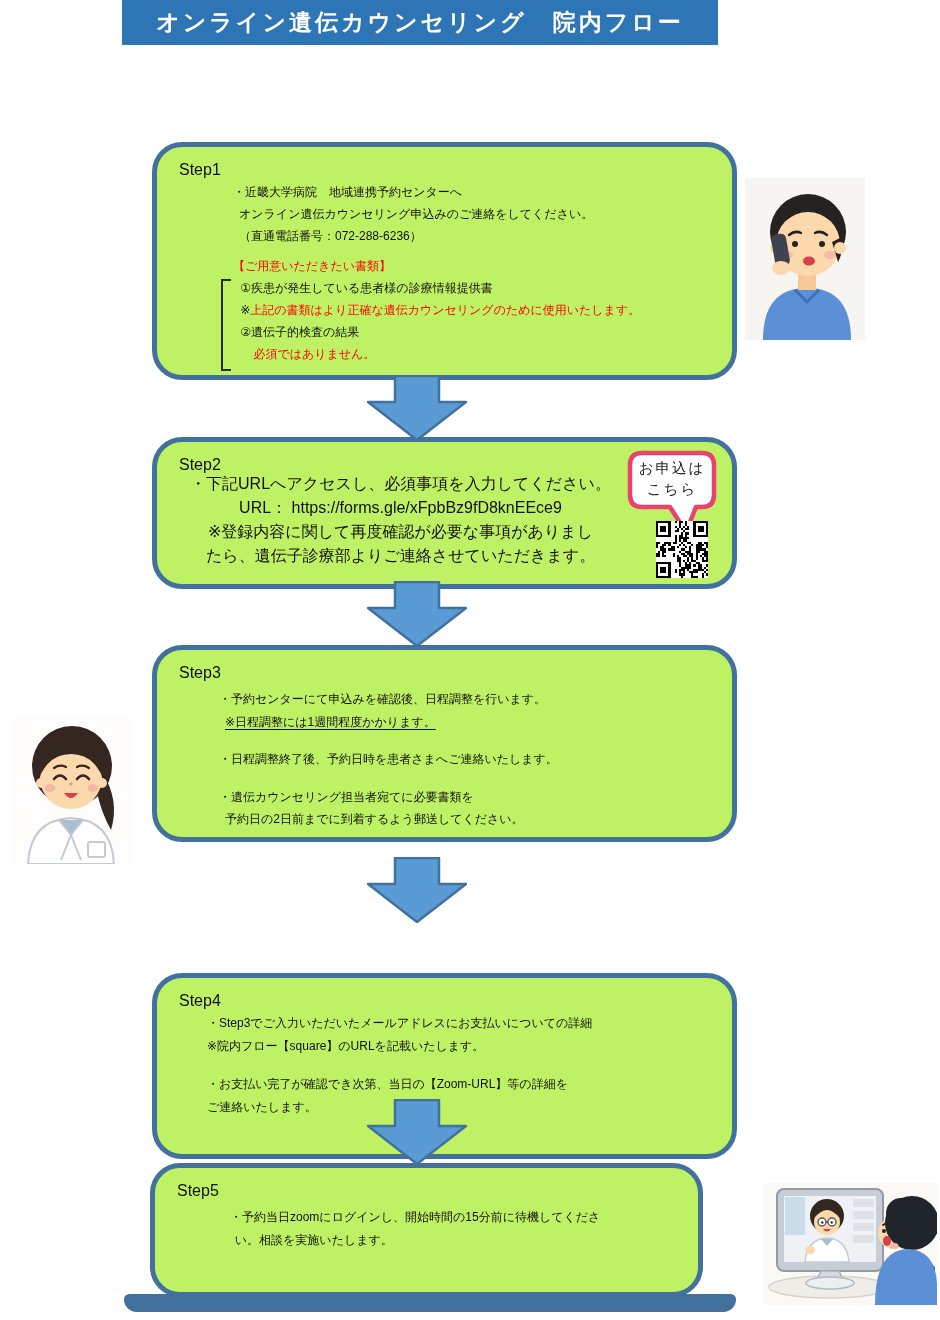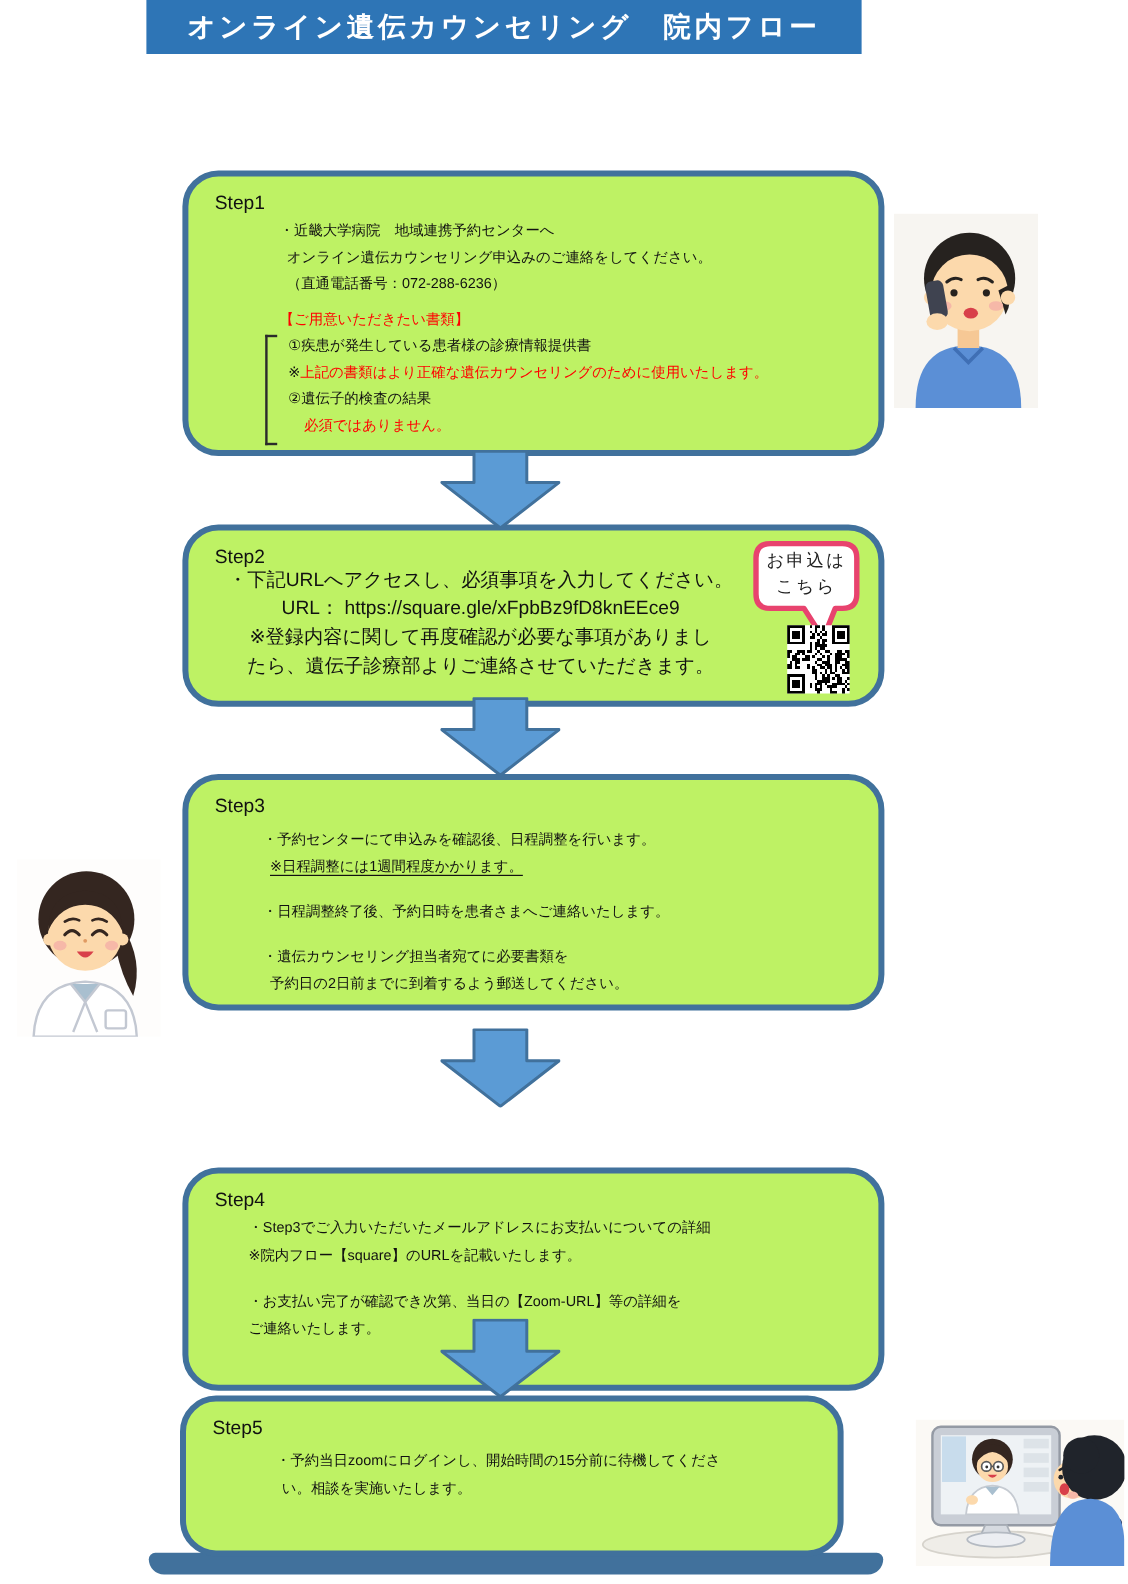--- a/index.html
+++ b/index.html
@@ -75,21 +75,21 @@
   <div class="down-arrow" id="arrow1">
     <svg viewBox="0 0 100 66" width="100" height="66">
       <polygon points="28,1 72,1 72,27 99,27 50,65 1,27 28,27" fill="#5B9BD5" stroke="#41719C" stroke-width="2.5" stroke-linejoin="round"></polygon>
     </svg>
   </div>
 
   <div class="step-box" id="box2">
     <div class="step-label">Step2</div>
     <div class="step-lines">
         <div class="tline"><span>・下記URLへアクセスし、必須事項を入力してください。</span></div>
-        <div class="tline"><span>URL：  https://square.gle/xFpbBz9fD8knEEce9</span></div>
+        <div class="tline"><span>URL：  https://forms.gle/xFpbBz9fD8knEEce9</span></div>
         <div class="tline"><span>※登録内容に関して再度確認が必要な事項がありまし</span></div>
         <div class="tline"><span>たら、遺伝子診療部よりご連絡させていただきます。</span></div>
       </div>
   </div>
 
   <div class="bubble-wrap">
     <svg viewBox="0 0 92 88" width="92" height="88">
       <path d="M16,3 H76 Q88,3 88,15 V45 Q88,57 76,57 H70 L60,82 L44,57 H16 Q4,57 4,45 V15 Q4,3 16,3 Z" fill="#ffffff" stroke="#E8436E" stroke-width="4.5" stroke-linejoin="round"></path>
     </svg>
     <div class="bubble-text">

